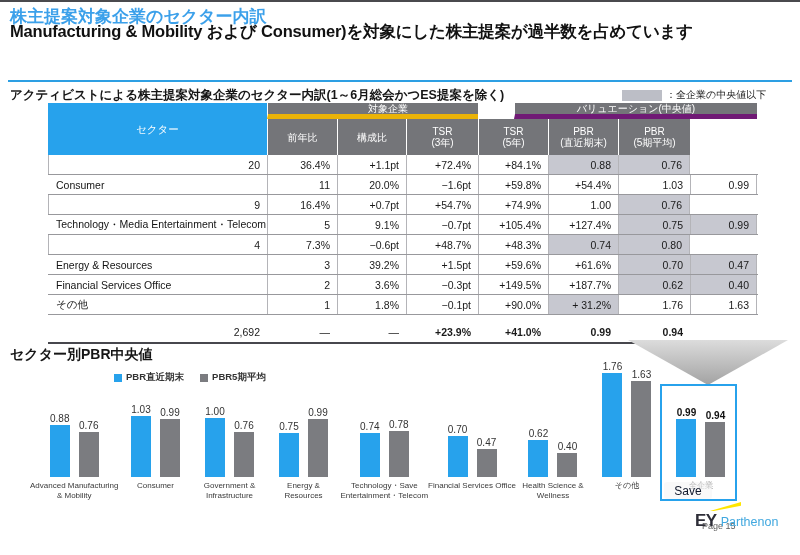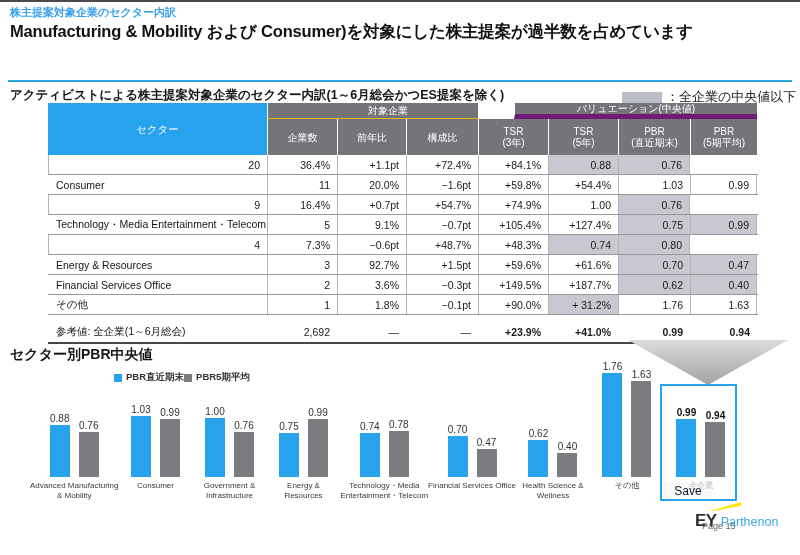--- a/index.html
+++ b/index.html
@@ -5,54 +5,54 @@
   html,body{margin:0;padding:0;}
   body{
     width:800px;height:555px;position:relative;background:#ffffff;overflow:hidden;
     font-family:"Liberation Sans","DejaVu Sans",sans-serif;color:#1a1a1a;
     -webkit-font-smoothing:antialiased;
   }
   .abs{position:absolute;}
   
   .top-strip{top:0;left:0;width:800px;height:2px;background:#4a4a4e;}
   
-  .kicker{top:5px;left:10px;font-size:11px;font-weight:bold;color:#3BA0EA;}
+  .kicker{top:5px;left:10px;font-size:17px;font-weight:bold;color:#3BA0EA;}
   .headline{top:21px;left:10px;width:784px;font-size:16.5px;line-height:21px;font-weight:600;color:#111;letter-spacing:-0.2px;}
   .blue-rule{top:80px;left:8px;width:784px;height:2px;background:#2D9FE3;}
   .section-title{top:87px;left:10px;font-size:12.5px;font-weight:bold;color:#161616;}
   .tbl-legend{top:88px;left:622px;display:flex;align-items:center;gap:4px;}
   .tbl-legend .swatch{width:40px;height:11px;background:#BCBEC6;}
-  .tbl-legend .lab{font-size:13px;color:#222;}
+  .tbl-legend .lab{font-size:10px;color:#222;}
   
   .tbl{top:103px;left:48px;width:710px;}
   .thead{display:grid;grid-template-columns:219px 70px 69px 72px 70px 70px 72px 67px;grid-template-rows:16px 36px;}
   .th{background:#747579;color:#fff;display:flex;align-items:center;justify-content:center;text-align:center;
       font-size:10px;line-height:11px;border-left:1px solid #fff;}
   .th-sector{grid-row:1/3;grid-column:1;background:#27A2EC;color:#fff;display:flex;align-items:center;justify-content:center;
       font-size:10.5px;border-left:none;}
-  .th-group1{grid-column:2/5;border-bottom:1px solid #eab308;padding-left:30px;}
+  .th-group1{grid-column:2/5;border-bottom:5px solid #eab308;padding-left:30px;}
   .th-group2{grid-column:5/9;border-bottom:5px solid #701a75;margin-left:36px;}
   .trow{display:grid;grid-template-columns:219px 70px 69px 72px 70px 70px 72px 67px;height:19px;border-bottom:1px solid #98989c;}
   .trow:first-child{border-top:none;}
   .td{display:flex;align-items:center;font-size:10.5px;border-left:1px solid #b4b4b8;}
   .td:last-child{border-right:1px solid #b4b4b8;}
   .td.sector{border-left:none;padding-left:8px;color:#141414;}
   .td.num{justify-content:flex-end;padding-right:7px;}
   .td.shaded{background:#C7C8D0;}
   .ref-row{display:grid;grid-template-columns:219px 70px 69px 72px 70px 70px 72px 67px;height:21px;margin-top:6px;
       border-bottom:2px solid #47474d;}
   .ref-row .td{border:none;font-size:10.5px;}
   .ref-row .bold{font-weight:bold;}
   
   .big-arrow{top:340px;left:628px;width:160px;height:45px;
       background:linear-gradient(to bottom,#dcdcdc,#a2a2a2);
       clip-path:polygon(0 0,100% 0,50% 100%);}
   
   .chart-title{top:346px;left:10px;font-size:14px;font-weight:bold;color:#161616;}
-  .chart-legend{top:371px;left:114px;display:flex;align-items:center;}
+  .chart-legend{top:371px;left:114px;display:flex;gap:16px;align-items:center;}
   .chart-legend .item{display:flex;align-items:center;gap:4px;}
   .chart-legend .sq{width:8px;height:8px;}
   .chart-legend .lab{font-size:9.5px;font-weight:bold;color:#333;}
   .cgroups{top:359px;left:30px;width:708px;display:flex;}
   .cgroup{flex:1 1 0;display:flex;flex-direction:column;align-items:center;}
   .bars{height:118px;display:flex;align-items:flex-end;justify-content:center;gap:9px;}
   .barcol{display:flex;flex-direction:column;align-items:center;}
   .bval{font-size:10px;color:#333;margin-bottom:1px;}
   .bval.hl{font-weight:bold;color:#101010;}
   .bar{width:20px;}
@@ -88,21 +88,20 @@
 <div class="abs tbl-legend">
   <span class="swatch"></span>
   <span class="lab">：全企業の中央値以下</span>
 </div>
 
 <div class="abs tbl">
   <div class="thead">
     <div class="th th-sector">セクター</div>
     <div class="th th-group1">対象企業</div>
     <div class="th th-group2">バリュエーション(中央値)</div>
-    <div class="th">企業数</div>
     <div class="th">前年比</div>
     <div class="th">構成比</div>
     <div class="th">
         <span><span>TSR</span><br><span>(3年)</span></span>
       </div>
     <div class="th">
         <span><span>TSR</span><br><span>(5年)</span></span>
       </div>
     <div class="th">
         <span><span>PBR</span><br><span>(直近期末)</span></span>
@@ -161,21 +160,21 @@
     <div class="td num">−0.6pt</div>
     <div class="td num">+48.7%</div>
     <div class="td num">+48.3%</div>
     <div class="td num shaded">0.74</div>
     <div class="td num shaded">0.80</div>
   </div>
 
   <div class="trow">
     <div class="td sector">Energy &amp; Resources</div>
     <div class="td num">3</div>
-    <div class="td num">92.7%</div>
+    <div class="td num">39.2%</div>
     <div class="td num">+1.5pt</div>
     <div class="td num">+59.6%</div>
     <div class="td num">+61.6%</div>
     <div class="td num shaded">0.70</div>
     <div class="td num shaded">0.47</div>
   </div>
 
   <div class="trow">
     <div class="td sector">Financial Services Office</div>
     <div class="td num">2</div>
@@ -193,21 +192,20 @@
     <div class="td num">1.8%</div>
     <div class="td num">−0.1pt</div>
     <div class="td num">+90.0%</div>
     <div class="td num shaded">+ 31.2%</div>
     <div class="td num">1.76</div>
     <div class="td num">1.63</div>
   </div>
 </div>
 
   <div class="ref-row">
-    <div class="td sector">参考値: 全企業(1～6月総会)</div>
     <div class="td num">2,692</div>
     <div class="td num">―</div>
     <div class="td num">―</div>
     <div class="td num bold">+23.9%</div>
     <div class="td num bold">+41.0%</div>
     <div class="td num bold">0.99</div>
     <div class="td num bold">0.94</div>
   </div>
 </div>
 
@@ -295,21 +293,21 @@
         <div class="barcol">
           <div class="bval">0.74</div>
           <div class="bar" style="height: 44px; background: rgb(39, 162, 236);"></div>
         </div>
         <div class="barcol">
           <div class="bval">0.78</div>
           <div class="bar" style="height: 46px; background: rgb(123, 124, 128);"></div>
         </div>
       </div>
       <div class="clabel">
-        <div>Technology・Media</div>
+        <div>Technology・Save</div>
         <div>Entertainment・Telecom</div>
       </div>
     </div>
     <div class="cgroup">
       <div class="bars">
         <div class="barcol">
           <div class="bval">0.70</div>
           <div class="bar" style="height: 41px; background: rgb(39, 162, 236);"></div>
         </div>
         <div class="barcol">

